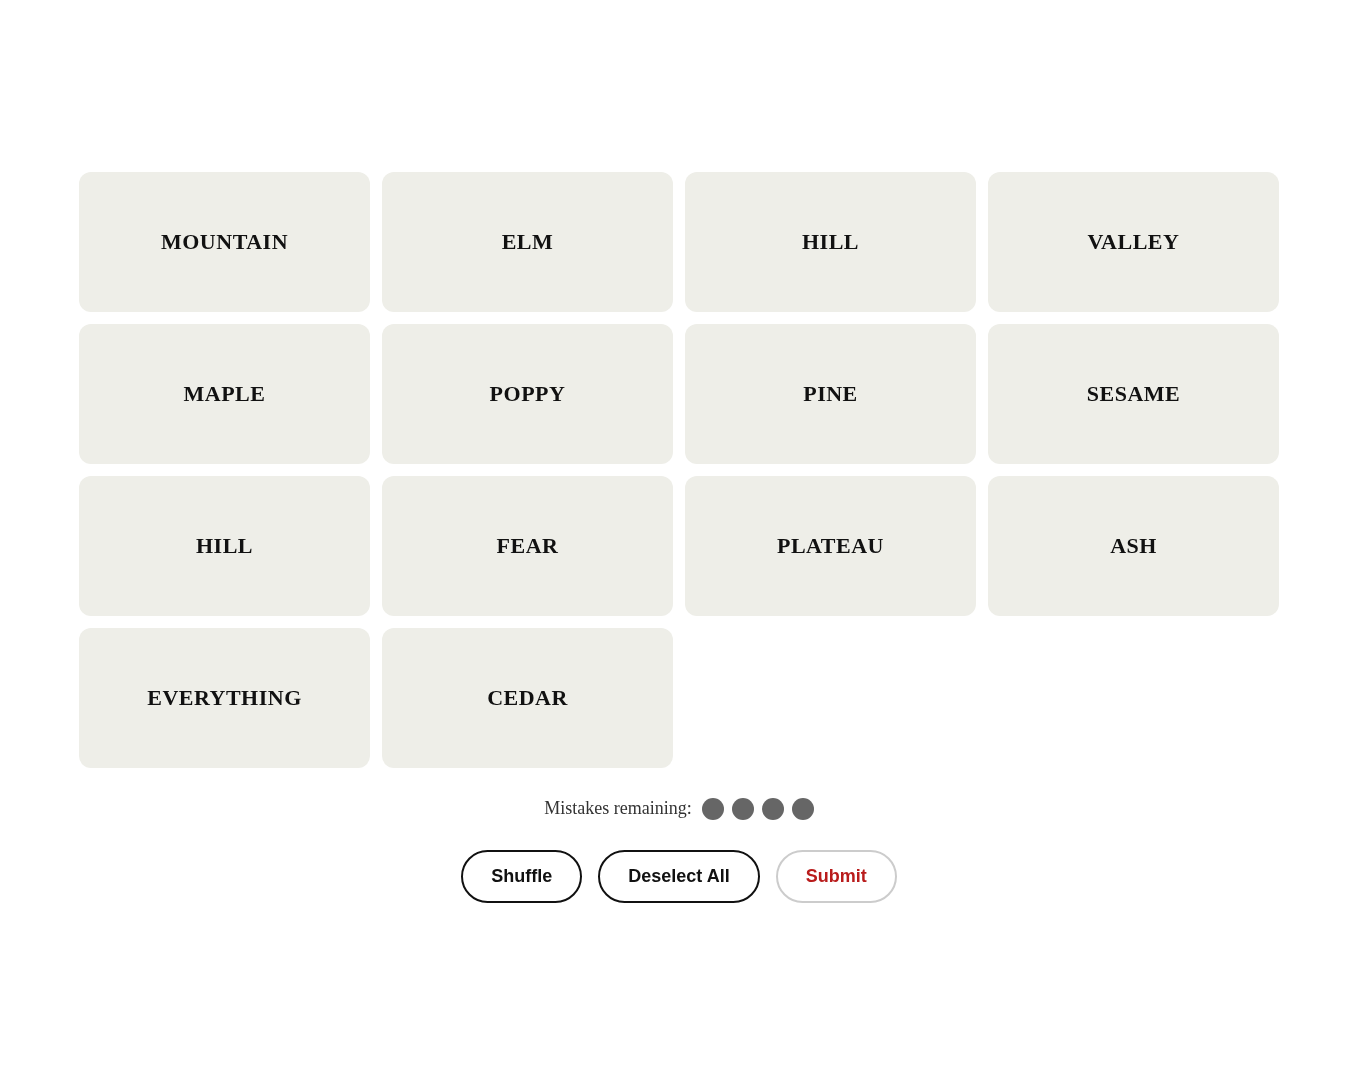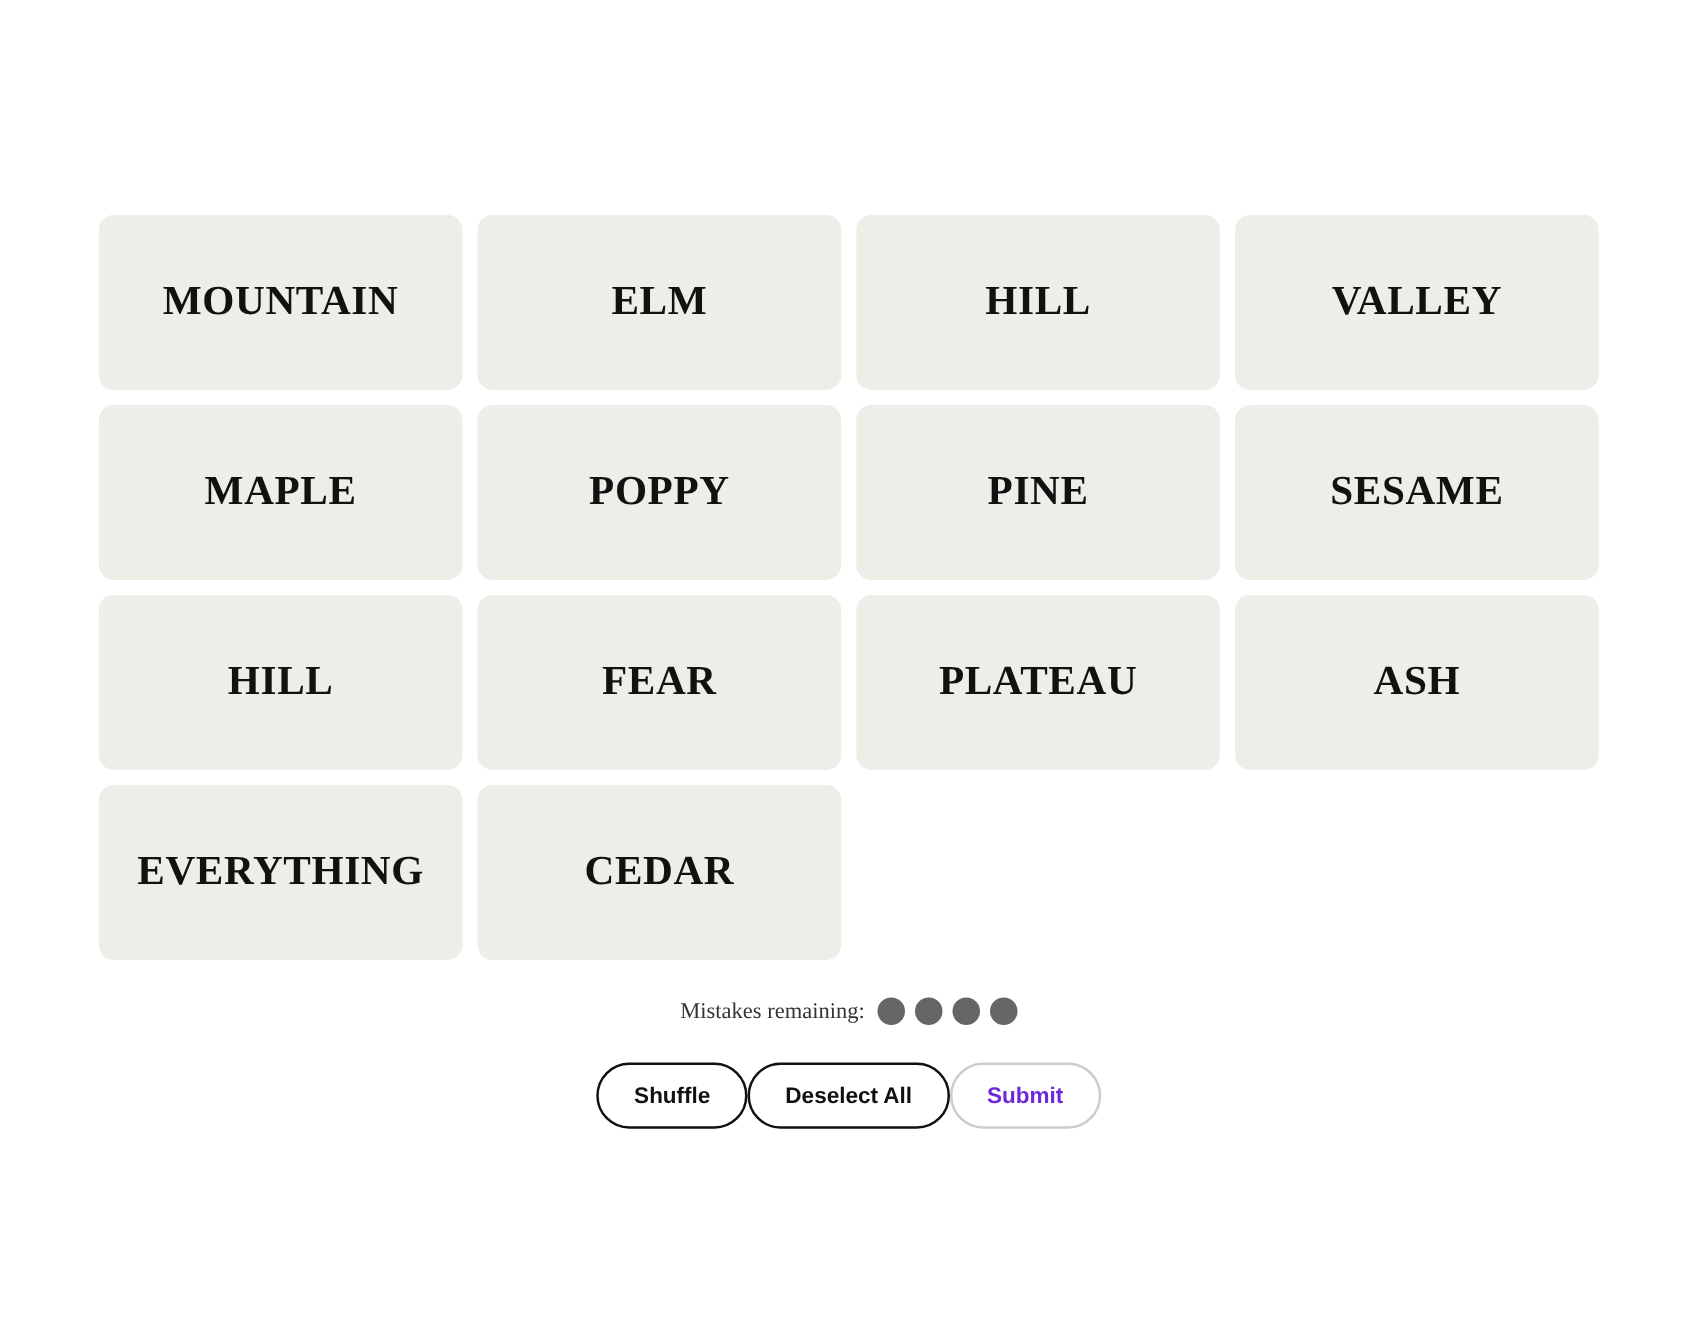--- a/index.html
+++ b/index.html
@@ -49,21 +49,21 @@
       justify-content: center;
       align-items: center;
       padding: 30px 20px;
       min-height: 140px;
       cursor: pointer;
       user-select: none;
       transition: background-color 0.1s;
     }
 
     .word-text {
-      font-size: 33px;
+      font-size: 22px;
       font-weight: 900;
       color: #111111;
       text-align: center;
       letter-spacing: 0.5px;
     }
 
     .mistakes-section {
       display: flex;
       align-items: center;
       gap: 10px;
@@ -83,40 +83,40 @@
 
     .dot {
       width: 22px;
       height: 22px;
       border-radius: 50%;
       background-color: #666666;
     }
 
     .buttons-section {
       display: flex;
-      gap: 0;
+      gap: 16px;
       align-items: center;
       margin-top: 10px;
     }
 
     .btn {
       padding: 14px 28px;
       border-radius: 40px;
       font-size: 18px;
       font-weight: 600;
       cursor: pointer;
       border: 2px solid #111111;
       background-color: #ffffff;
       color: #111111;
       transition: background-color 0.15s;
     }
 
     .btn-disabled {
       border-color: #cccccc;
-      color: #6d28d9;
+      color: #b91c1c;
       cursor: default;
     }
   </style>
 </head>
 <body>
 
 <div class="game-container">
 
   <div class="grid" id="word-grid">
   <div class="word-card">

